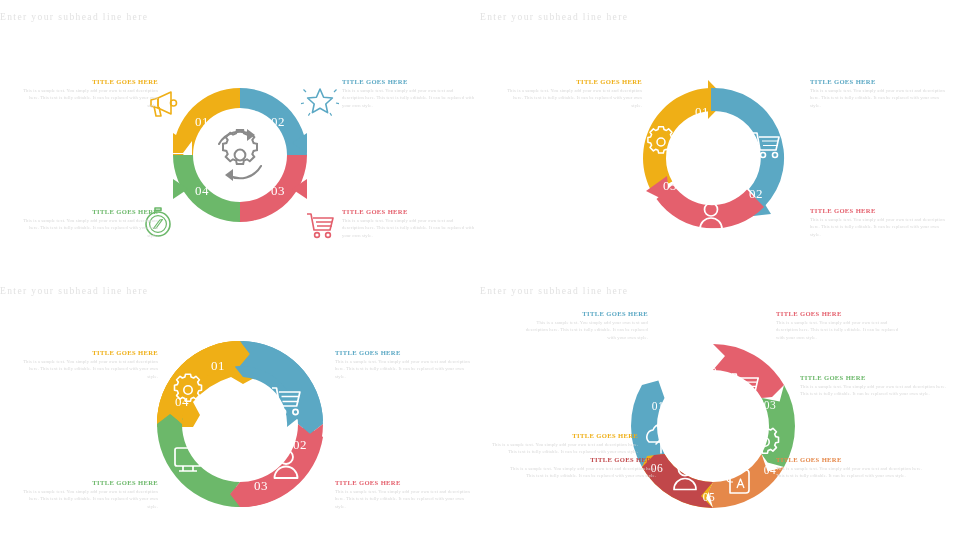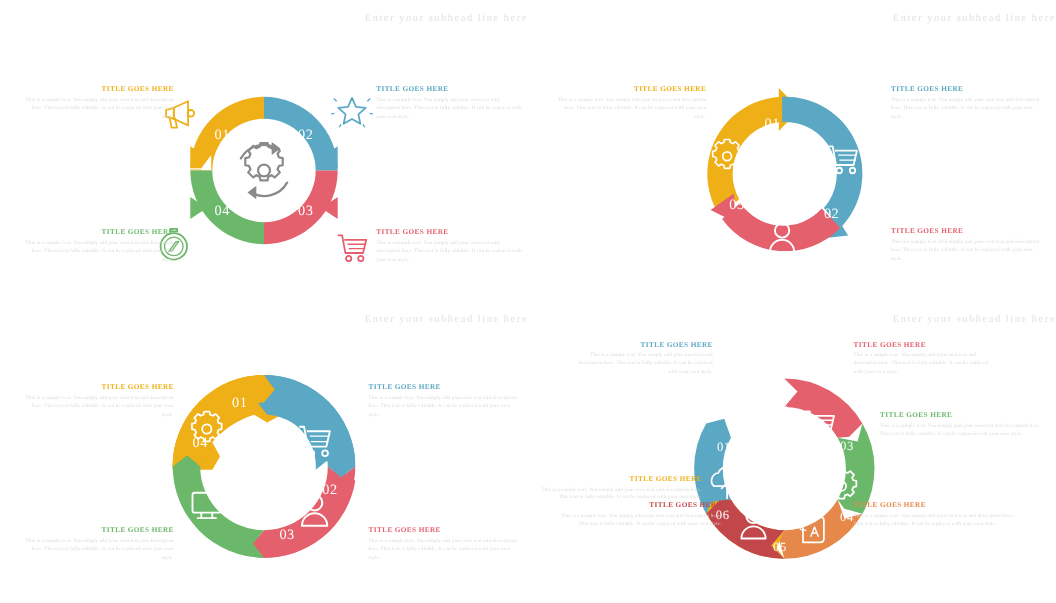--- a/index.html
+++ b/index.html
@@ -21,21 +21,21 @@
   }
   #panel-1 { left: 0;   top: 0; }
   #panel-2 { left: 480px; top: 0; }
   #panel-3 { left: 0;   top: 274px; }
   #panel-4 { left: 480px; top: 274px; }
 
   .subhead {
     position: absolute;
     top: 12px;
     left: 0; right: 0;
-    text-align: right;
+    text-align: left;
     font-size: 9.5px;
     letter-spacing: 1.4px;
     color: #e2e2e2;
     font-family: "Liberation Serif", serif;
     white-space: nowrap;
   }
   #panel-3 .subhead, #panel-4 .subhead { top: 12px; }
 
   .stage { position: absolute; inset: 0; }
 

